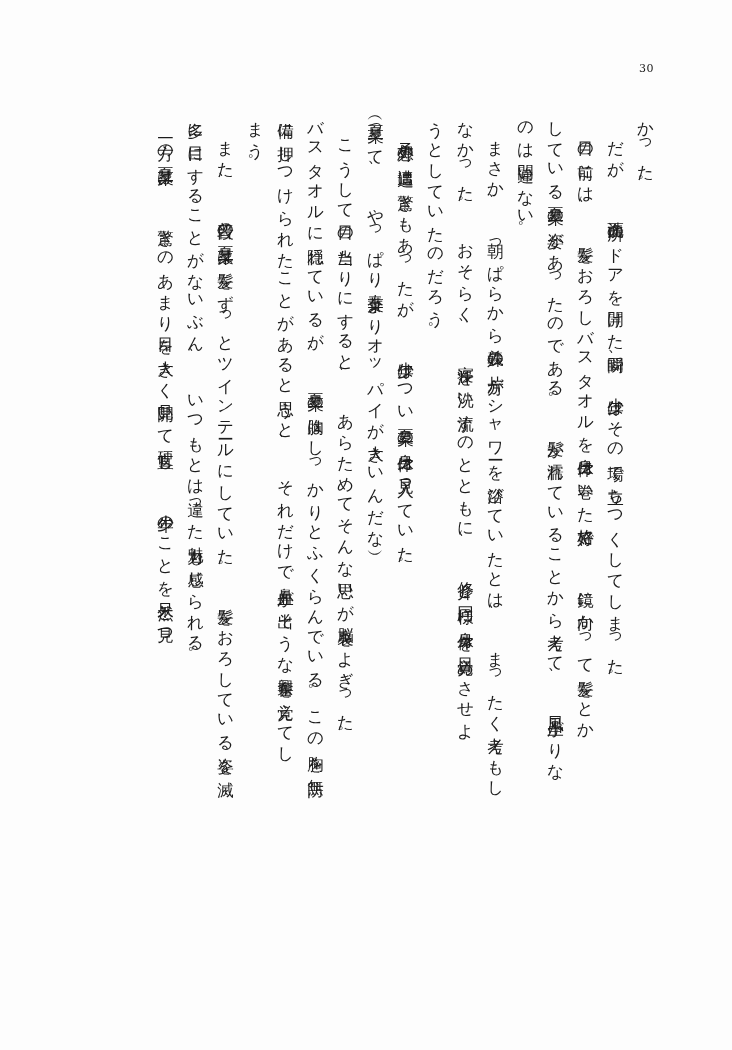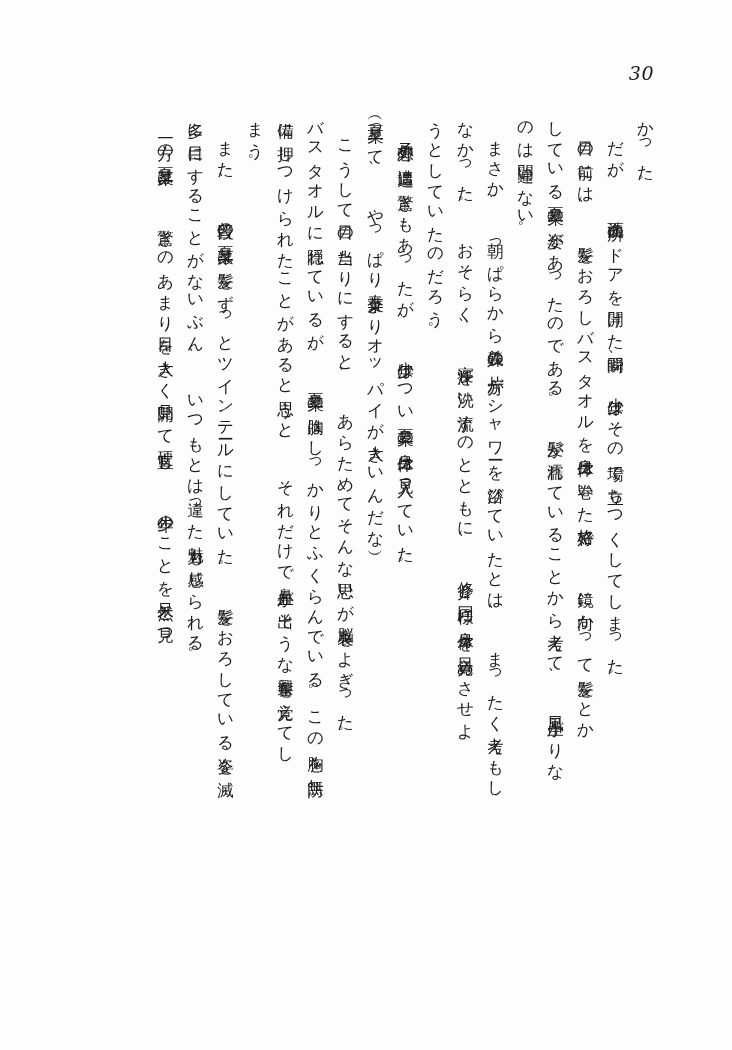--- a/index.html
+++ b/index.html
@@ -18,23 +18,22 @@
     position: relative;
     width: 732px;
     height: 1050px;
     background: #fdfdfd;
     box-sizing: border-box;
   }
   .page-number {
     position: absolute;
     top: 62px;
     right: 78px;
-    font-size: 19px;
+    font-size: 11px;
     font-family: "DejaVu Serif", "Liberation Serif", serif;
-    font-style: italic;
     color: #1a1a1a;
     letter-spacing: 0.5px;
   }
   .text-body {
     position: absolute;
     top: 110px;
     right: 72px;
     bottom: 60px;
     left: 78px;
     display: flex;

